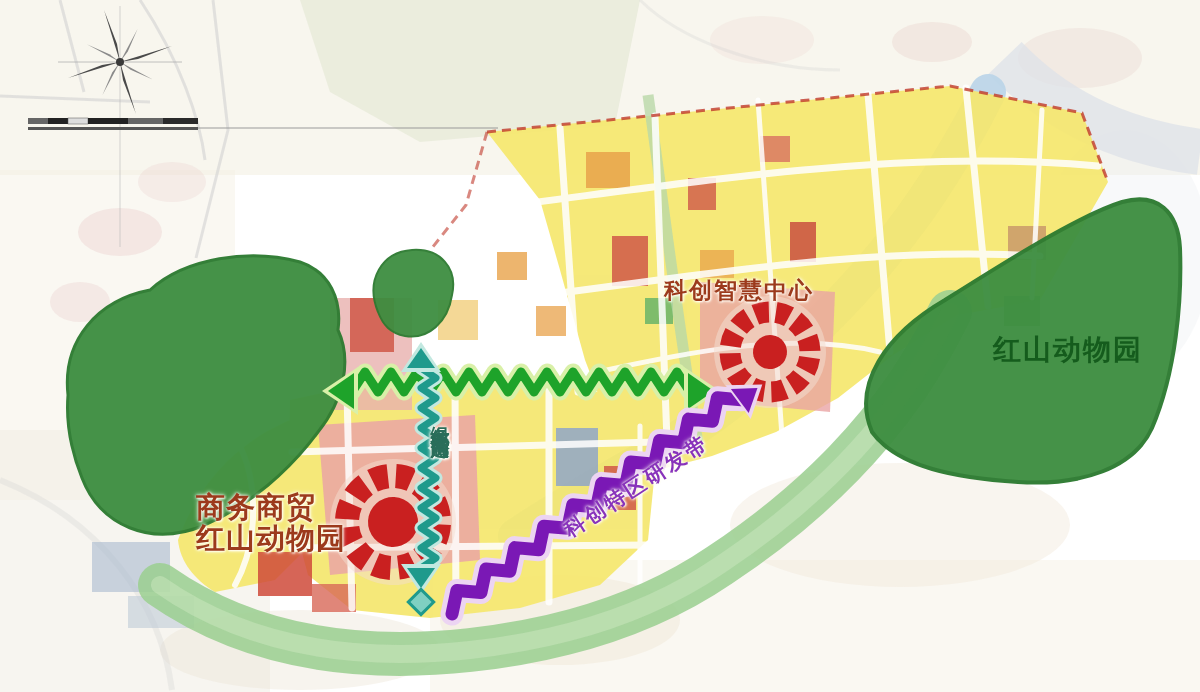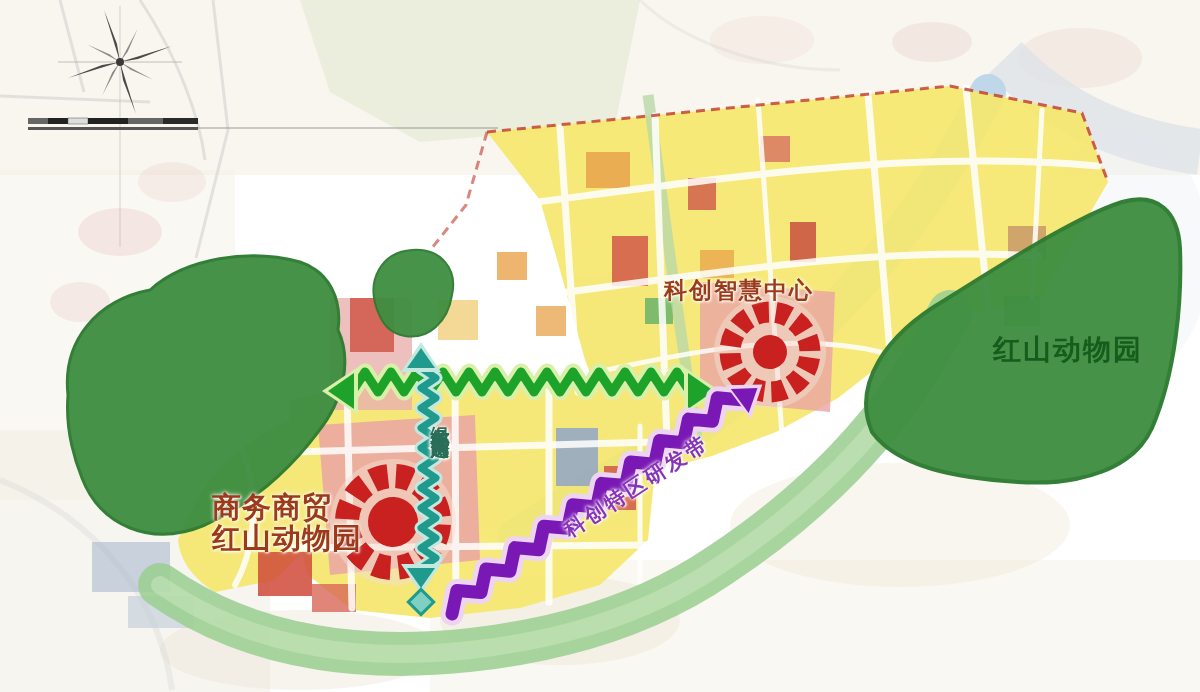--- a/index.html
+++ b/index.html
@@ -8,21 +8,21 @@
     font-family:"DejaVu Sans","Liberation Sans",sans-serif;
   }
   #stage svg{position:absolute;left:0;top:0;}
   .lbl{
     position:absolute;font-weight:bold;white-space:nowrap;
     text-shadow:0 0 3px rgba(255,255,248,.95),0 0 5px rgba(255,255,248,.8),1px 1px 2px rgba(255,255,248,.9);
   }
   .lbl-zoo{left:100px;top:390px;font-size:29px;letter-spacing:3px;color:var(--label_green);text-shadow:none;}
   .lbl-flower{left:993px;top:331px;font-size:28px;letter-spacing:2px;color:var(--label_green);text-shadow:none;}
   .lbl-smart{left:664px;top:275px;font-size:23px;letter-spacing:2px;color:var(--label_red);}
-  .lbl-business{left:212px;top:492px;font-size:29px;letter-spacing:1px;line-height:31px;color:var(--label_red);}
+  .lbl-business{left:196px;top:492px;font-size:29px;letter-spacing:1px;line-height:31px;color:var(--label_red);}
   .lbl-corridor-h{left:470px;top:337px;font-size:21px;letter-spacing:1px;color:var(--corridor_h_label);}
   .lbl-corridor-v{
     left:428px;top:411px;font-size:19px;letter-spacing:2px;color:var(--corridor_v_label);
     writing-mode:vertical-rl;text-orientation:upright;
   }
   .lbl-belt{
     left:566px;top:518px;font-size:21px;letter-spacing:3px;color:var(--label_purple);
     transform:rotate(-33deg);transform-origin:left center;
   }
 </style>

